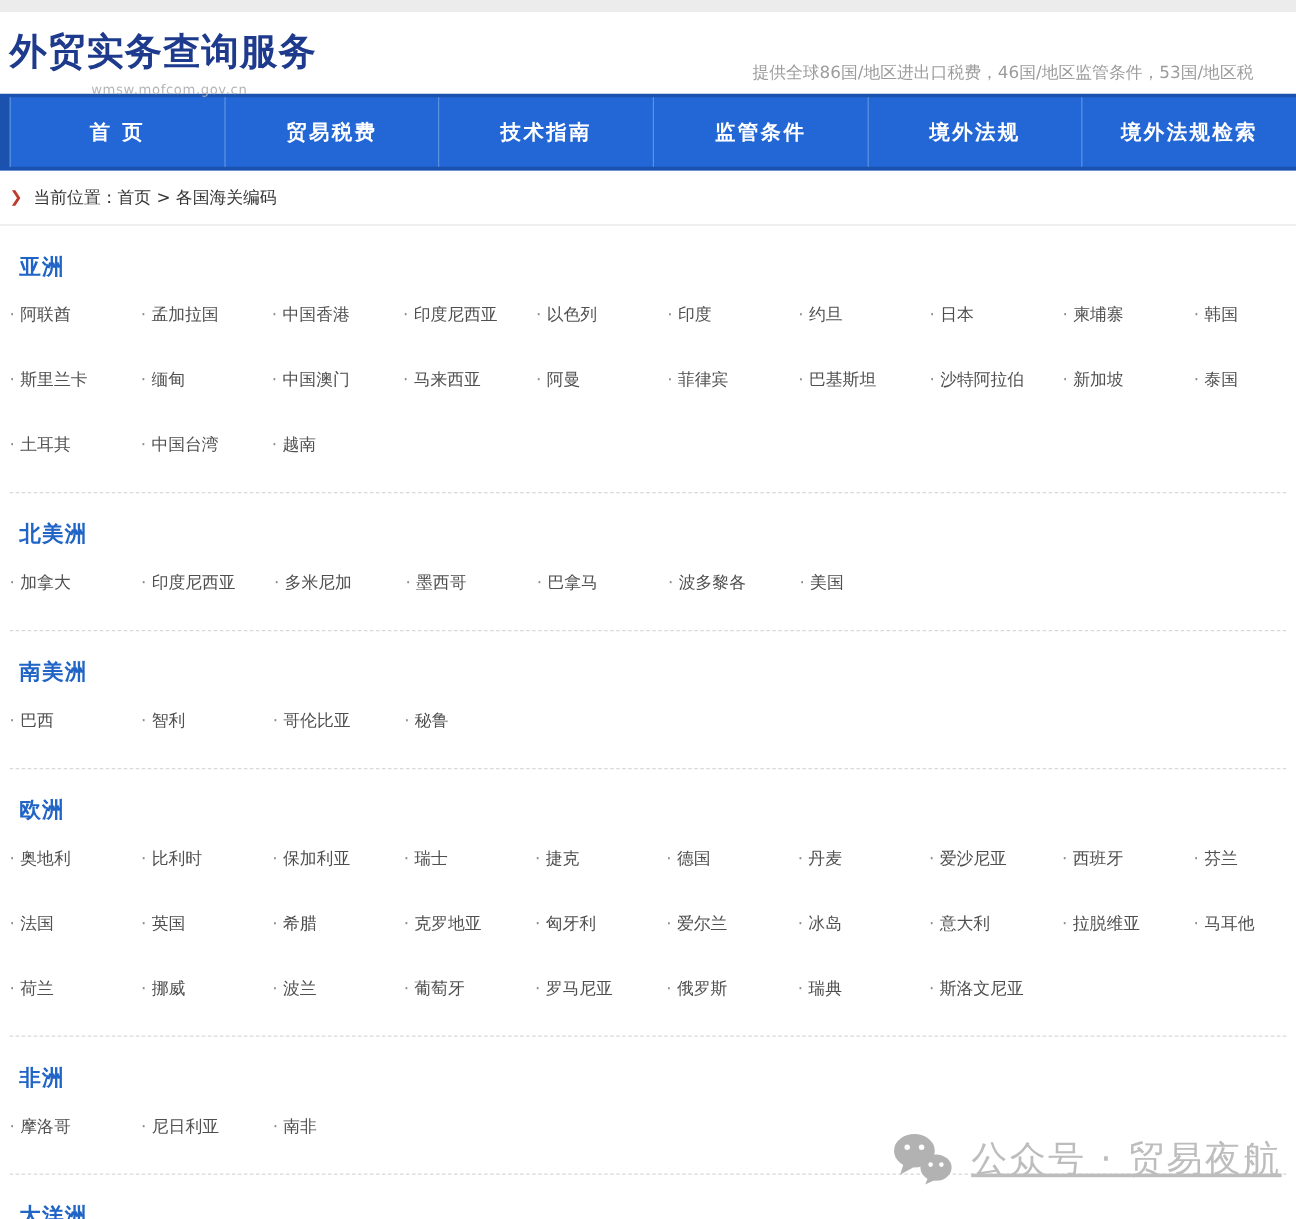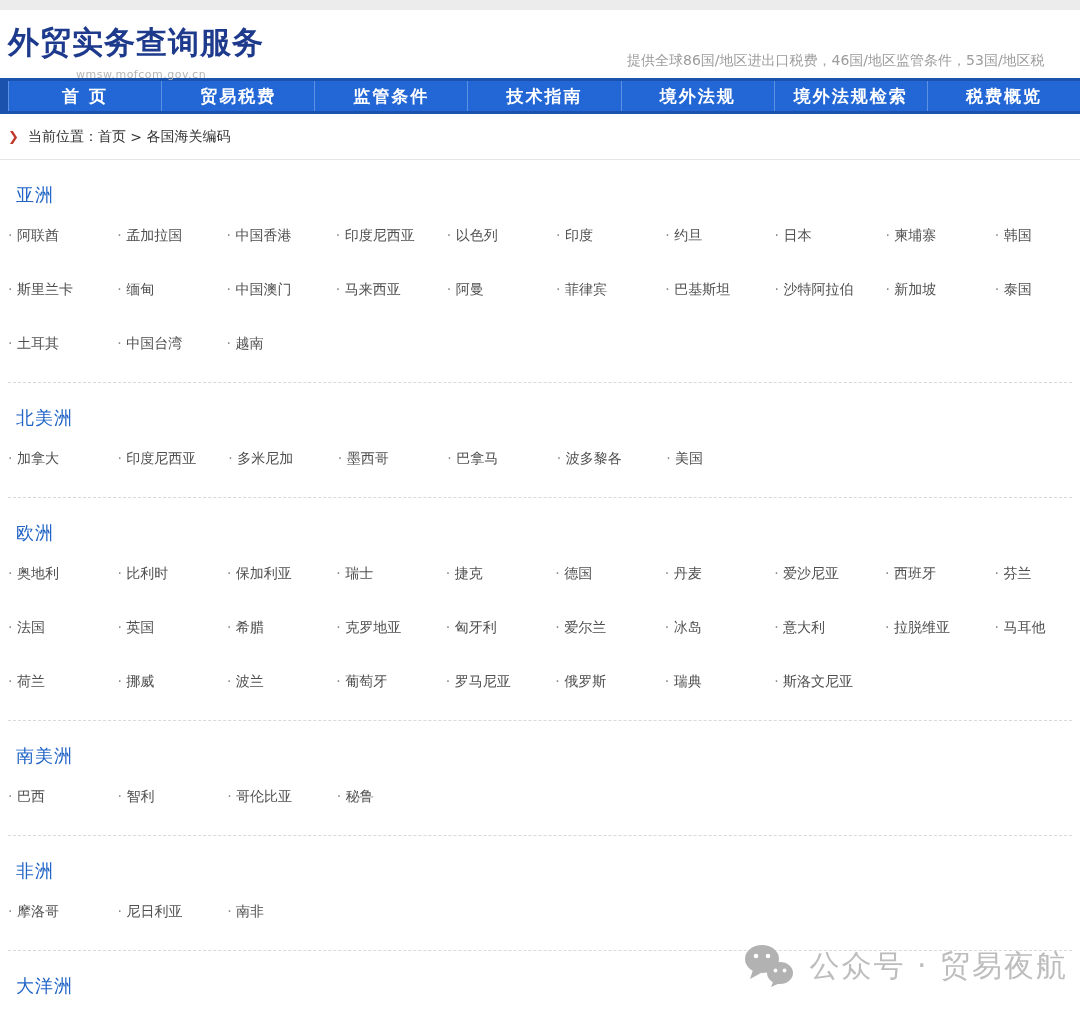--- a/index.html
+++ b/index.html
@@ -24,21 +24,21 @@
     position:absolute; left:76px; top:58px;
     font-size:11px; color:#b5b5b5; letter-spacing:.5px;
   }
   .site-tagline {
     position:absolute; left:627px; top:42px; width:460px;
     font-size:14px; color:#9c9c9c; white-space:nowrap; overflow:hidden;
   }
 
   
   .main-nav {
-    display:flex; height:36px;
+    display:flex; height:64px;
     background:#2267d5;
     border-top:3px solid #1a52ad;
     border-bottom:3px solid #1a52ad;
   }
   .nav-lead { width:8px; background:#1a52ad; flex:none; }
   .nav-tab {
     flex:1 1 0; display:flex; align-items:center; justify-content:center;
     color:#fff; font-size:17px; font-weight:bold; letter-spacing:2px;
     border-left:1px solid #5d92e3; cursor:pointer; white-space:nowrap;
   }
@@ -51,58 +51,57 @@
   }
   .breadcrumb span, .breadcrumb a { white-space:pre; }
   .bc-arrow { color:#c0392b; font-size:13px; font-weight:bold; margin-right:9px; }
   .bc-home { color:#333; text-decoration:none; cursor:pointer;text-align:center; }
 
   
   .content { padding:0 8px; }
   .continent { padding:24px 0 28px; border-bottom:1px dashed #d9d9d9; }
   .continent-title {
     margin:0 0 18px 8px; font-size:18px; line-height:22px;
-    font-weight:normal; color:#2064c6; letter-spacing:1px;
+    font-weight:bold; color:#2064c6; letter-spacing:1px;
   }
   .countries { display:grid; grid-template-columns:repeat(10,1fr); row-gap:12px;gap:32px; }
   .country {
     font-size:14px; line-height:22px; color:#4f4f4f;
     text-decoration:none; white-space:nowrap; cursor:pointer;
   }
   .country::before { content:"· "; color:#8a8a8a; }
 
   
   .watermark {
     position:absolute; top:944px; right:12px;
     display:flex; align-items:center; gap:14px;
-    color:#bdbdbd; font-size:30px; letter-spacing:2px; white-space:nowrap;
+    color:#bdbdbd; font-size:30px; letter-spacing:2px; white-space:nowrap;text-decoration:underline;
   }
   .wechat-icon { flex:none; }
 </style>
 </head>
 <body>
 
 <div class="top-strip"></div>
 
 <header class="site-header">
   <h1 class="site-title">外贸实务查询服务</h1>
   <div class="site-domain">wmsw.mofcom.gov.cn</div>
   <div class="site-tagline">提供全球86国/地区进出口税费，46国/地区监管条件，53国/地区税</div>
 </header>
 
 <nav class="main-nav">
   <div class="nav-lead"></div>
 
 <div class="nav-tab">首 页</div>
     <div class="nav-tab">贸易税费</div>
+    <div class="nav-tab">技术指南</div>
     <div class="nav-tab">监管条件</div>
-    <div class="nav-tab">技术指南</div>
     <div class="nav-tab">境外法规</div>
     <div class="nav-tab">境外法规检索</div>
-    <div class="nav-tab">税费概览</div>
   </nav>
 
 <div class="breadcrumb">
   <span class="bc-arrow">❯</span>
   <span>当前位置：</span>
   <a class="bc-home">首页</a>
   <span> &gt; </span>
   <span>各国海关编码</span>
 </div>
 
@@ -139,20 +138,29 @@
     <section class="continent">
       <h2 class="continent-title">北美洲</h2>
       <div class="countries">
         <a class="country">加拿大</a>
         <a class="country">印度尼西亚</a>
         <a class="country">多米尼加</a>
         <a class="country">墨西哥</a>
         <a class="country">巴拿马</a>
         <a class="country">波多黎各</a>
         <a class="country">美国</a>
+      </div>
+    </section>
+    <section class="continent">
+      <h2 class="continent-title">南美洲</h2>
+      <div class="countries">
+        <a class="country">巴西</a>
+        <a class="country">智利</a>
+        <a class="country">哥伦比亚</a>
+        <a class="country">秘鲁</a>
       </div>
     </section>
     <section class="continent">
       <h2 class="continent-title">欧洲</h2>
       <div class="countries">
         <a class="country">奥地利</a>
         <a class="country">比利时</a>
         <a class="country">保加利亚</a>
         <a class="country">瑞士</a>
         <a class="country">捷克</a>
@@ -175,29 +183,20 @@
         <a class="country">挪威</a>
         <a class="country">波兰</a>
         <a class="country">葡萄牙</a>
         <a class="country">罗马尼亚</a>
         <a class="country">俄罗斯</a>
         <a class="country">瑞典</a>
         <a class="country">斯洛文尼亚</a>
       </div>
     </section>
     <section class="continent">
-      <h2 class="continent-title">南美洲</h2>
-      <div class="countries">
-        <a class="country">巴西</a>
-        <a class="country">智利</a>
-        <a class="country">哥伦比亚</a>
-        <a class="country">秘鲁</a>
-      </div>
-    </section>
-    <section class="continent">
       <h2 class="continent-title">非洲</h2>
       <div class="countries">
         <a class="country">摩洛哥</a>
         <a class="country">尼日利亚</a>
         <a class="country">南非</a>
       </div>
     </section>
     <section class="continent">
       <h2 class="continent-title">大洋洲</h2>
       <div class="countries">

